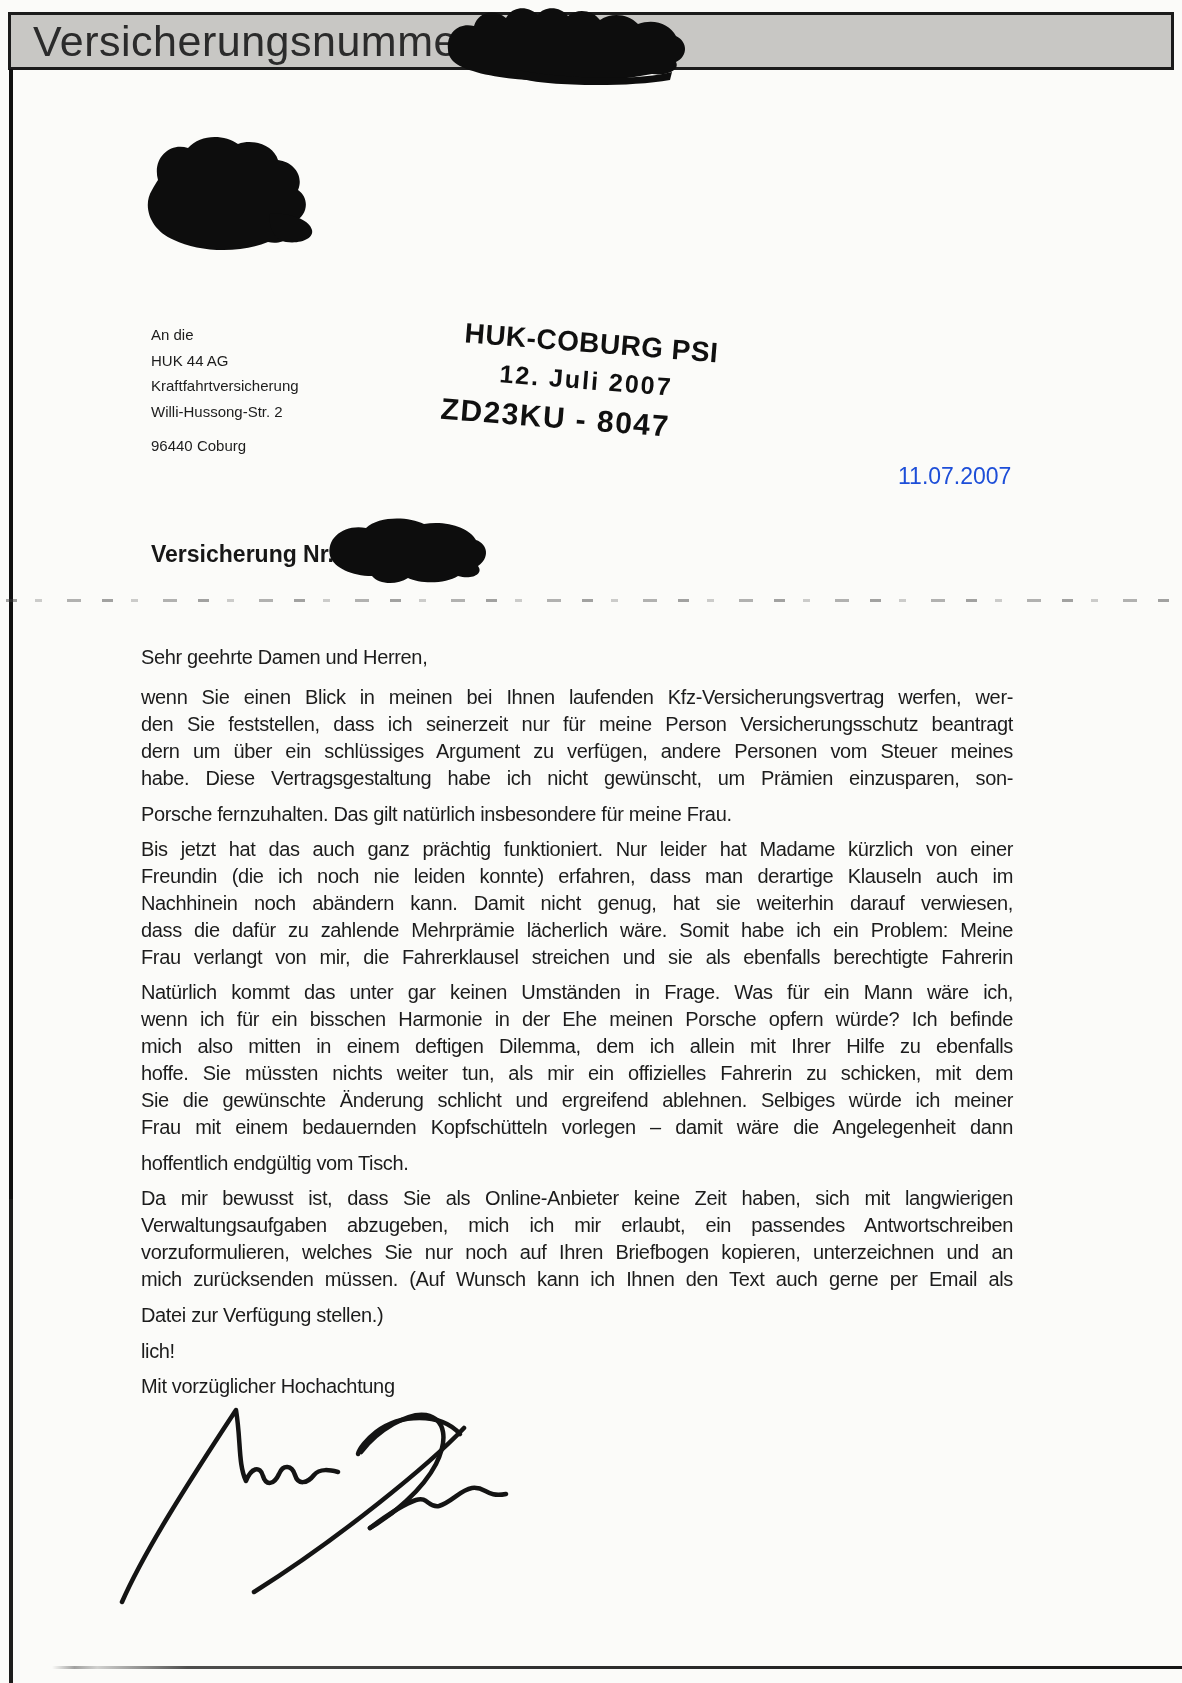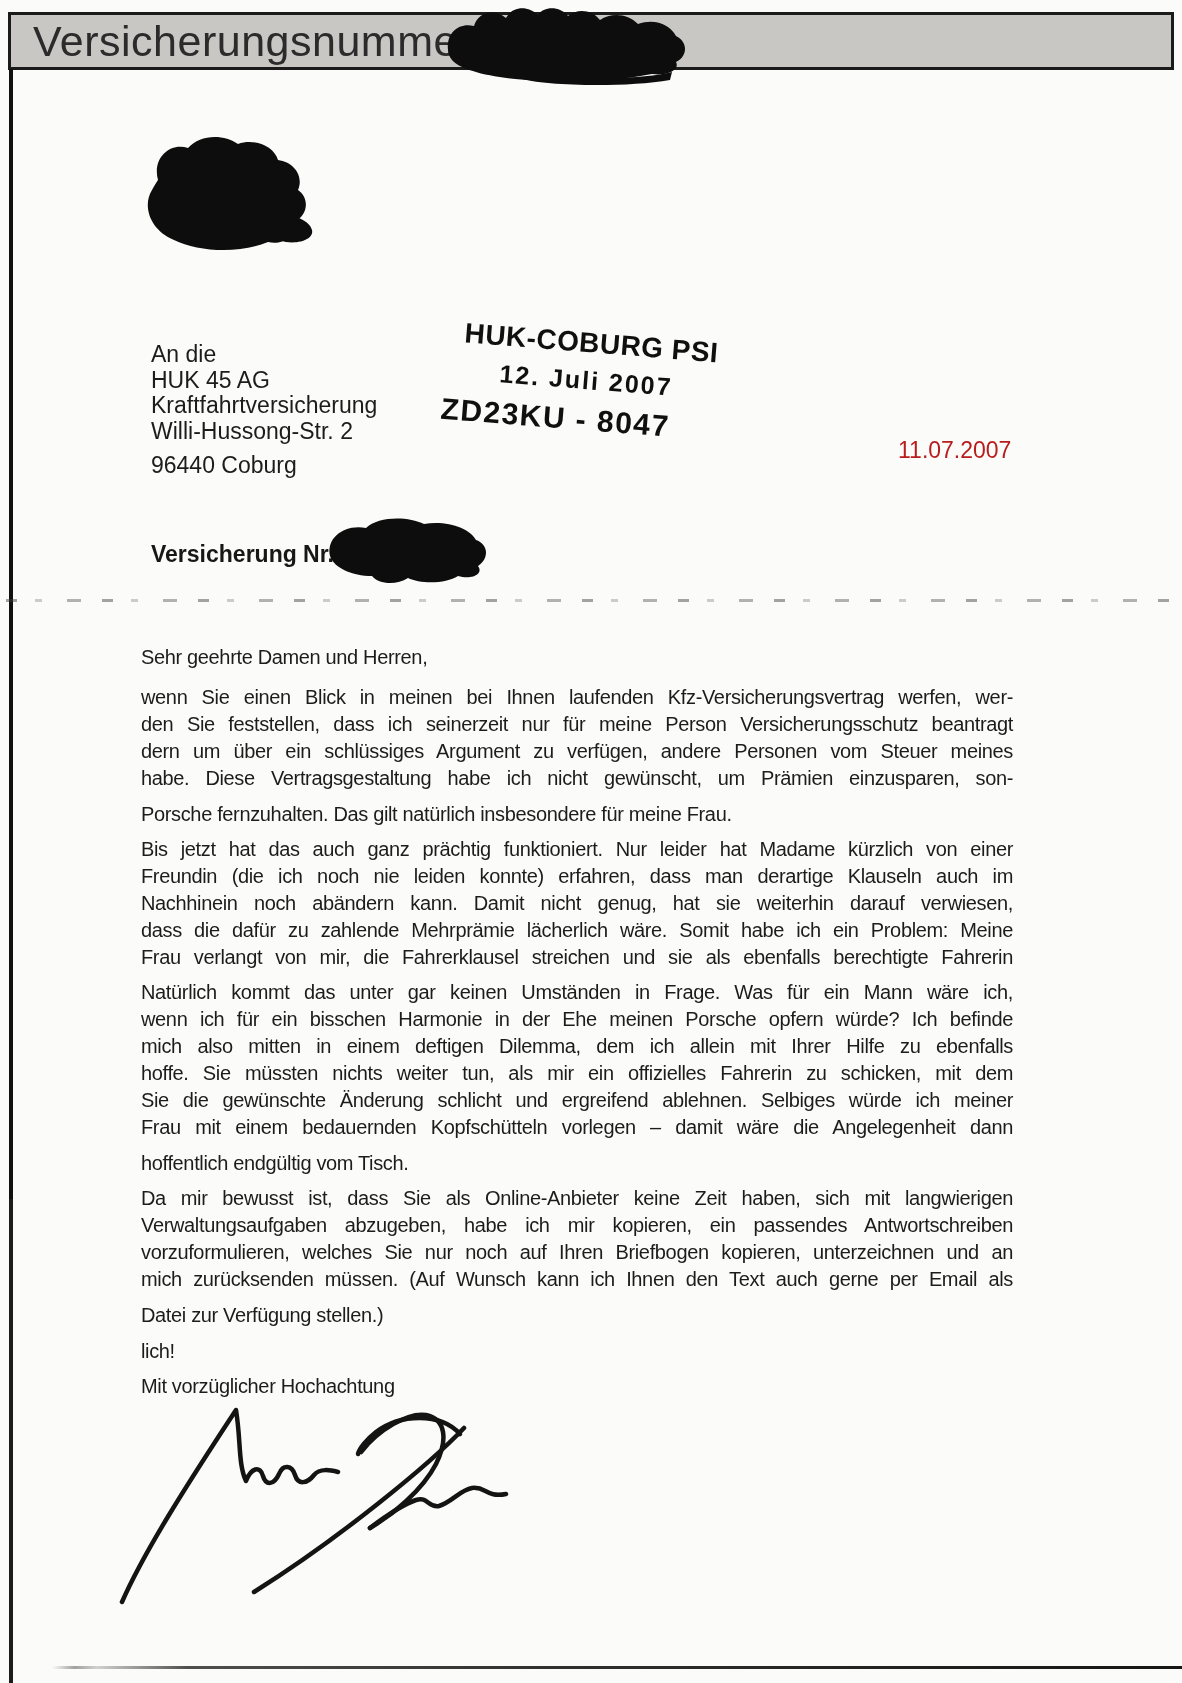--- a/index.html
+++ b/index.html
@@ -21,33 +21,33 @@
   }
   .blob{position:absolute;}
   .blob svg{display:block;width:100%;height:100%;}
   .blob path{fill:var(--redaction,#0d0d0d);}
   
   .left-edge{
     position:absolute;left:9px;top:69px;width:4px;height:1614px;
     background:linear-gradient(180deg,#101010 0 70%,#1c1c1c 70% 100%);
   }
   
-  .recipient{position:absolute;left:151px;top:322px;font-size:23px;line-height:25.5px;color:#1c1c1c;margin-top:20px;}
+  .recipient{position:absolute;left:151px;top:322px;font-size:15px;line-height:25.5px;color:#1c1c1c;}
   .recipient .city{margin-top:9px;}
   
   .stamp{
     position:absolute;left:448px;top:316px;
     transform:rotate(4.5deg);transform-origin:left top;
     color:#101010;font-weight:700;white-space:nowrap;
   }
   .stamp-l1{font-size:28px;margin-left:18px;letter-spacing:.5px;}
   .stamp-l2{font-size:25px;margin-left:56px;margin-top:7px;letter-spacing:2px;}
   .stamp-l3{font-size:30px;margin-top:8px;letter-spacing:1.5px;}
   
-  .letter-date{position:absolute;left:898px;top:437px;font-size:23px;color:#b91c1c;}
+  .letter-date{position:absolute;left:898px;top:463px;font-size:23px;color:#1d4ed8;}
   
   .policy-label{position:absolute;left:151px;top:541px;font-size:23px;font-weight:700;color:#171717;white-space:nowrap;}
   
   .dashed-rule{
     position:absolute;left:6px;top:599px;width:1170px;height:3px;opacity:.55;
     background-image:repeating-linear-gradient(90deg,
       rgba(60,60,60,.85) 0 11px, transparent 11px 29px,
       rgba(60,60,60,.45) 29px 36px, transparent 36px 61px,
       rgba(60,60,60,.7) 61px 75px, transparent 75px 96px);
   }
@@ -97,21 +97,21 @@
     <svg viewBox="0 0 208 138" preserveAspectRatio="none">
       <path d="M36,52 C30,30 48,14 66,20 C78,6 102,6 116,16 C132,10 152,18 156,32
                C172,34 182,48 176,62 C188,70 186,88 172,94 C176,106 162,118 146,114
                C118,126 76,124 52,112 C28,102 20,78 30,62 C32,58 34,55 36,52 Z"></path>
       <path d="M148,86 C168,84 188,92 190,102 C192,110 180,116 164,114 C152,112 146,98 148,86 Z"></path>
     </svg>
   </div>
 
   <div class="recipient">
     <div>An die</div>
-    <div>HUK 45 AG</div>
+    <div>HUK 44 AG</div>
     <div>Kraftfahrtversicherung</div>
     <div>Willi-Hussong-Str. 2</div>
     <div class="city">96440 Coburg</div>
   </div>
 
   <div class="stamp">
     <div class="stamp-l1">HUK-COBURG PSI</div>
     <div class="stamp-l2">12. Juli 2007</div>
     <div class="stamp-l3">ZD23KU - 8047</div>
   </div>
@@ -150,21 +150,21 @@
           <div class="line">Natürlich kommt das unter gar keinen Umständen in Frage. Was für ein Mann wäre ich,</div>
           <div class="line">wenn ich für ein bisschen Harmonie in der Ehe meinen Porsche opfern würde? Ich befinde</div>
           <div class="line">mich also mitten in einem deftigen Dilemma, dem ich allein mit Ihrer Hilfe zu ebenfalls</div>
           <div class="line">hoffe. Sie müssten nichts weiter tun, als mir ein offizielles Fahrerin zu schicken, mit dem</div>
           <div class="line">Sie die gewünschte Änderung schlicht und ergreifend ablehnen. Selbiges würde ich meiner</div>
           <div class="line">Frau mit einem bedauernden Kopfschütteln vorlegen – damit wäre die Angelegenheit dann</div>
           <div class="line lastline">hoffentlich endgültig vom Tisch.</div>
         </div>
         <div class="para">
           <div class="line">Da mir bewusst ist, dass Sie als Online-Anbieter keine Zeit haben, sich mit langwierigen</div>
-          <div class="line">Verwaltungsaufgaben abzugeben, habe ich mir kopieren, ein passendes Antwortschreiben</div>
+          <div class="line">Verwaltungsaufgaben abzugeben, mich ich mir erlaubt, ein passendes Antwortschreiben</div>
           <div class="line">vorzuformulieren, welches Sie nur noch auf Ihren Briefbogen kopieren, unterzeichnen und an</div>
           <div class="line">mich zurücksenden müssen. (Auf Wunsch kann ich Ihnen den Text auch gerne per Email als</div>
           <div class="line lastline">Datei zur Verfügung stellen.)</div>
         </div>
         <div class="para">
           <div class="line lastline">lich!</div>
         </div>
       </div>
     <div class="closing">Mit vorzüglicher Hochachtung</div>
   </div>

